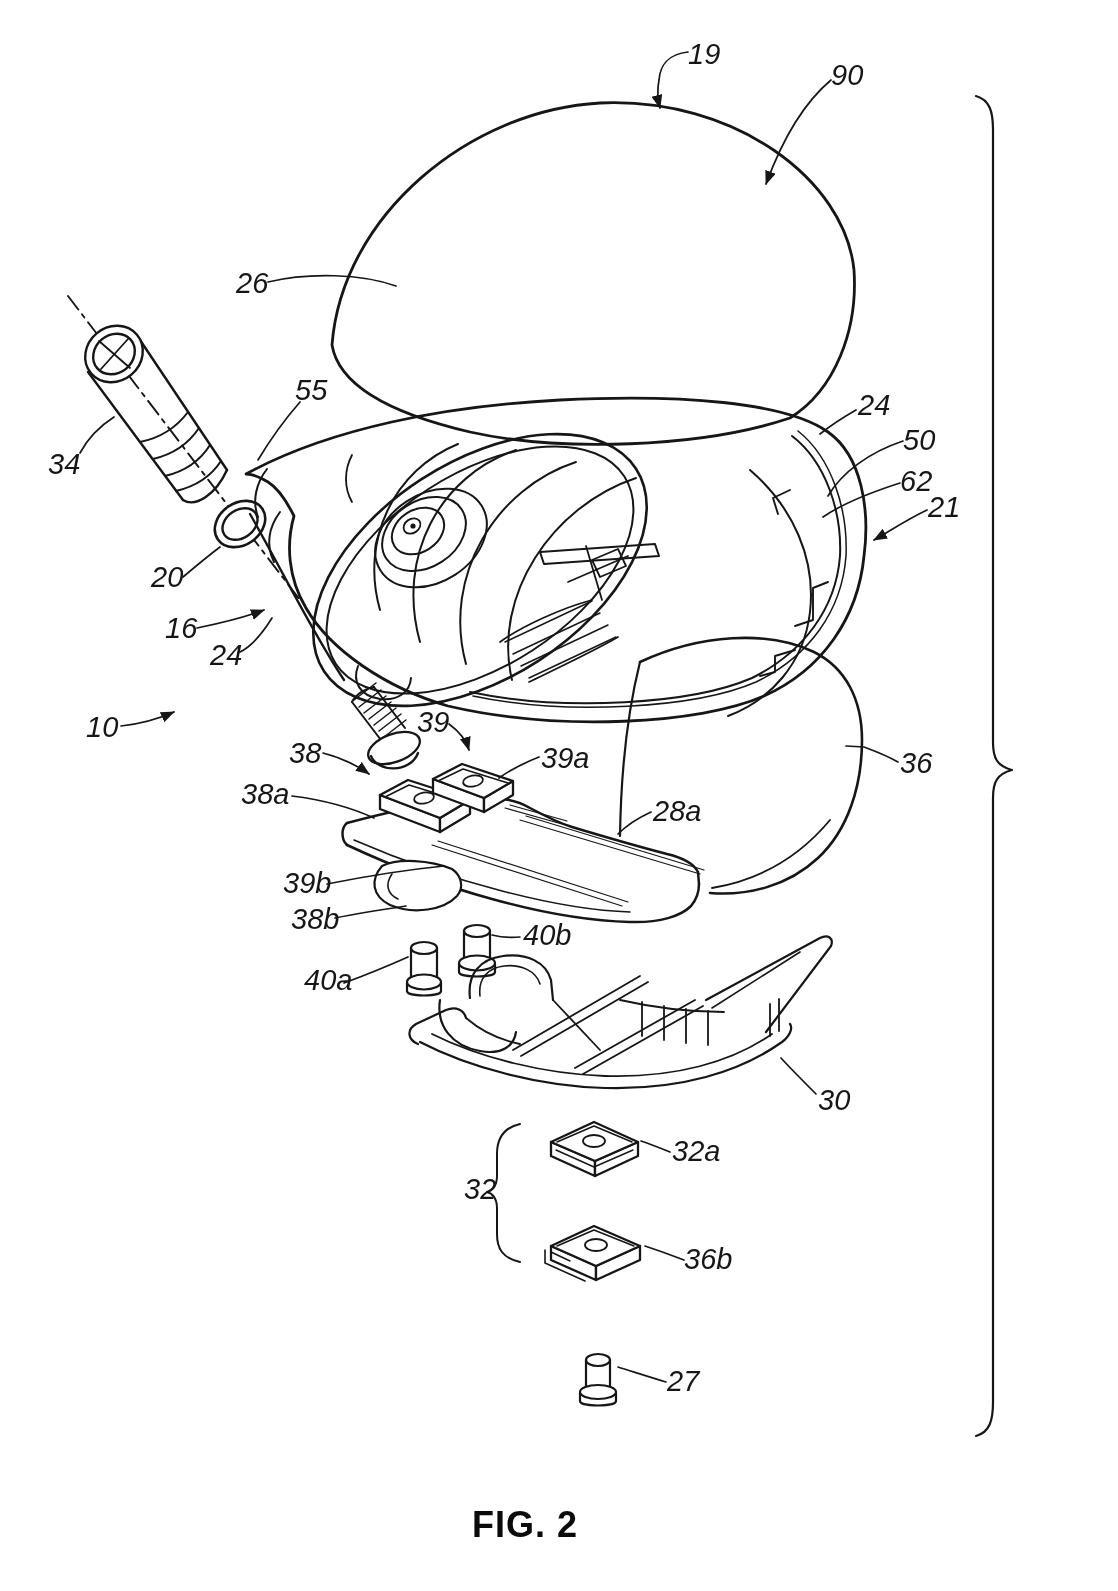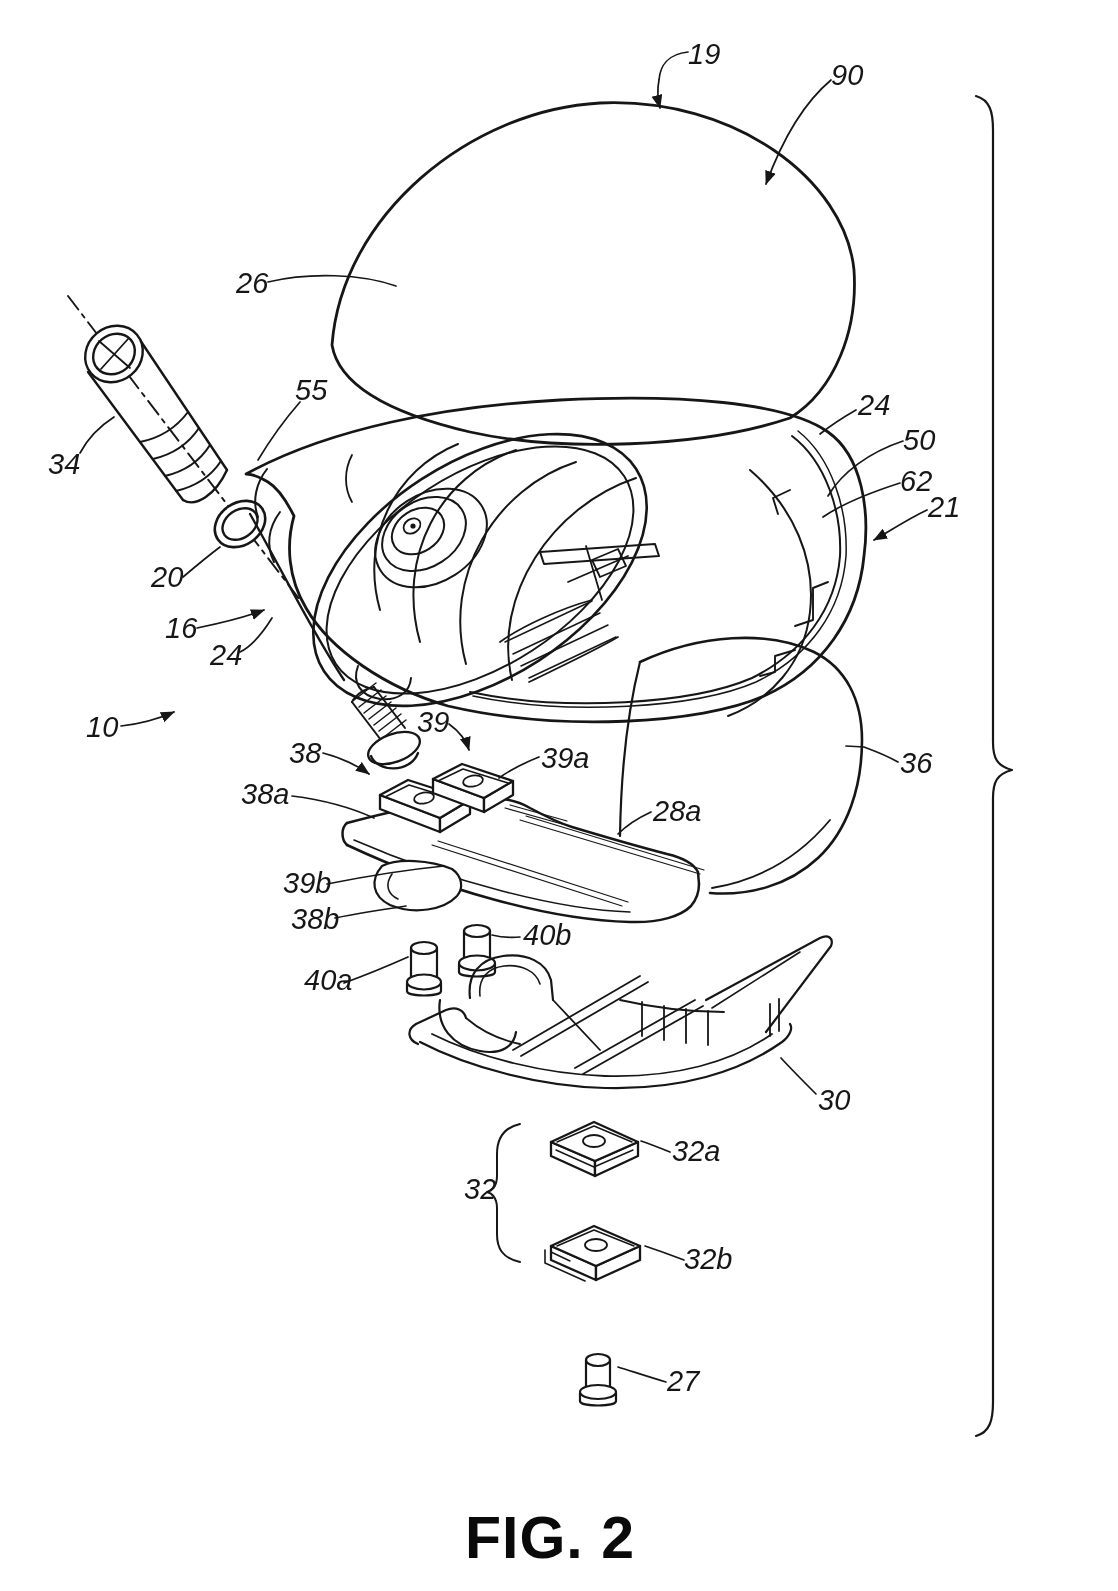--- a/index.html
+++ b/index.html
@@ -1,22 +1,22 @@
 <!DOCTYPE html>
 <html><head>
 <meta charset="utf-8">
 <style>
   html,body{margin:0;padding:0;background:#ffffff;}
   #page{position:relative;width:1118px;height:1591px;background:#ffffff;overflow:hidden;
         font-family:"Liberation Sans",sans-serif;}
   #art{position:absolute;left:0;top:0;}
   .ref{position:absolute;font-family:"Liberation Sans",sans-serif;font-style:italic;
        font-size:29px;line-height:1;color:#161616;white-space:nowrap;user-select:none;}
-  #caption{position:absolute;left:388px;top:1504px;width:324px;text-align:center;
-           font-family:"Liberation Sans",sans-serif;font-weight:bold;font-size:59px;
+  #caption{position:absolute;left:363px;top:1504px;width:324px;text-align:center;
+           font-family:"Liberation Sans",sans-serif;font-weight:bold;font-size:36px;
            letter-spacing:1px;color:#0a0a0a;}
 </style>
 </head>
 <body>
 
 <div id="page">
 
 <svg id="art" width="1118" height="1591" viewBox="0 0 1118 1591" fill="none" stroke="#161616" stroke-width="2.4" stroke-linecap="round" stroke-linejoin="round">
 
   <defs>
@@ -269,18 +269,18 @@
 <div class="ref" style="left:541px;top:744px">39a</div>
 <div class="ref" style="left:900px;top:749px">36</div>
 <div class="ref" style="left:653px;top:797px">28a</div>
 <div class="ref" style="left:283px;top:869px">39b</div>
 <div class="ref" style="left:291px;top:905px">38b</div>
 <div class="ref" style="left:523px;top:921px">40b</div>
 <div class="ref" style="left:304px;top:966px">40a</div>
 <div class="ref" style="left:818px;top:1086px">30</div>
 <div class="ref" style="left:672px;top:1137px">32a</div>
 <div class="ref" style="left:464px;top:1175px">32</div>
-<div class="ref" style="left:684px;top:1245px">32b</div>
+<div class="ref" style="left:684px;top:1245px">36b</div>
 <div class="ref" style="left:667px;top:1367px">27</div>
 
 <div id="caption">FIG. 2</div>
 
 </div>
 
 </body></html>

